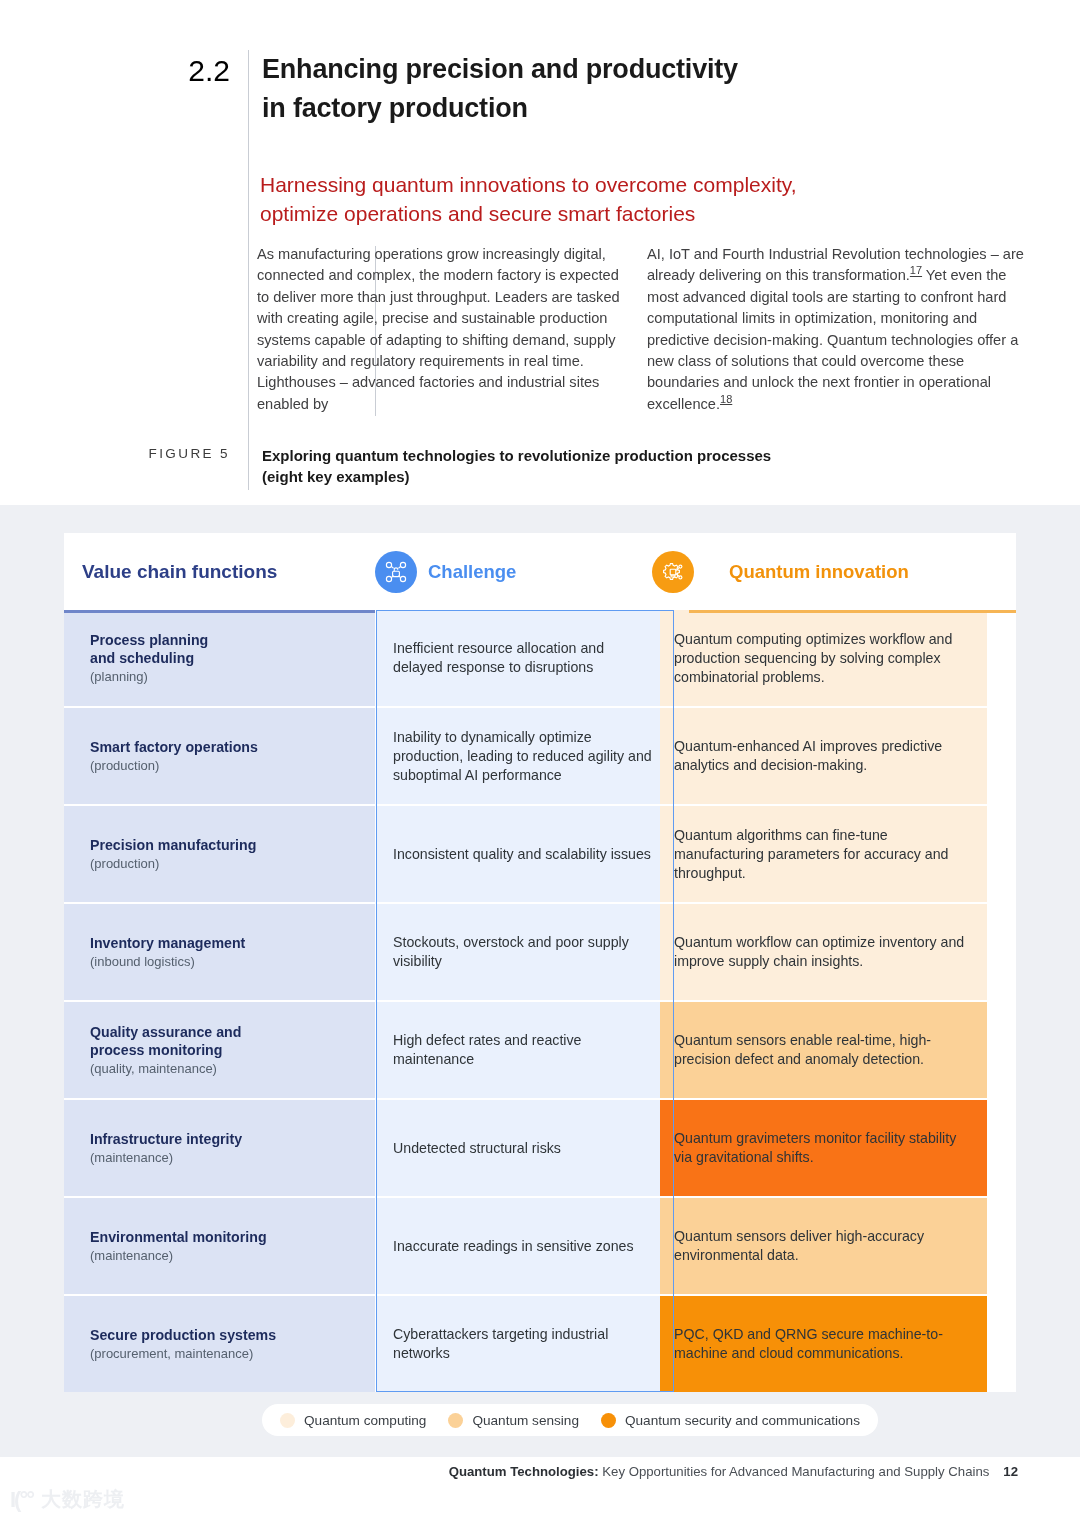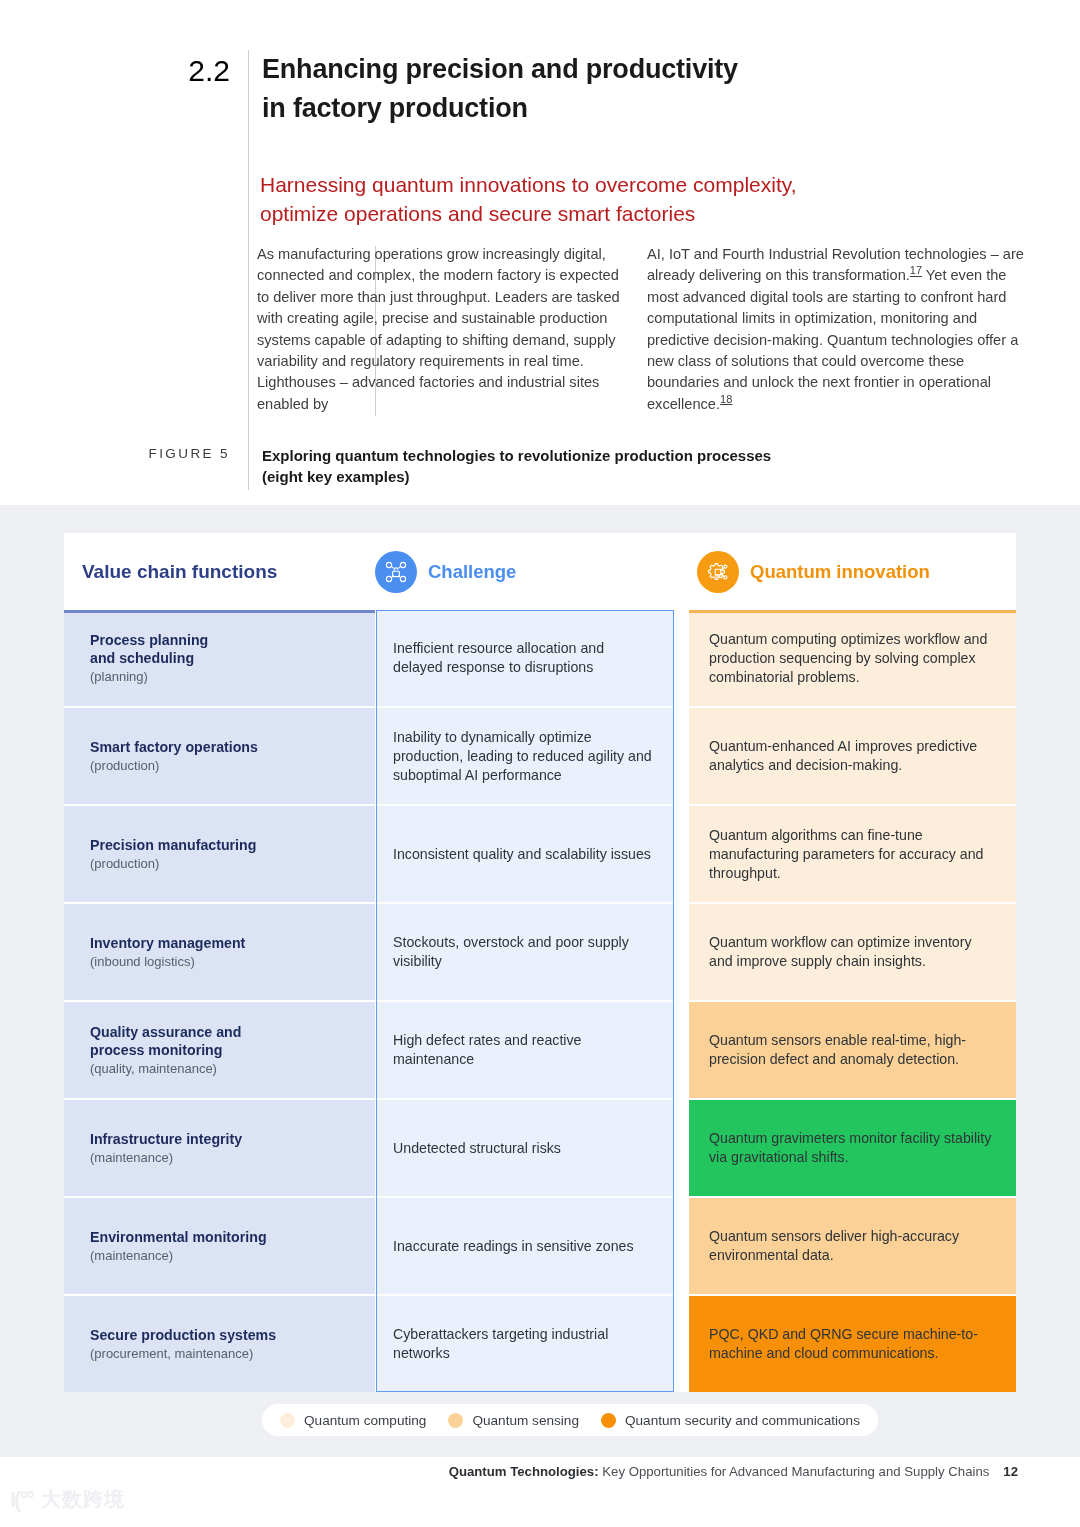--- a/index.html
+++ b/index.html
@@ -140,21 +140,21 @@
   }
   .fig-header .hdr {
     position: absolute;
     top: 0;
     height: 77px;
     display: flex;
     align-items: center;
   }
   .hdr-title-1 { left: 18px;  }
   .hdr-title-2 { left: 311px; }
-  .hdr-title-3 { left: 633px; }
+  .hdr-title-3 { left: 588px; gap: 24px; }
 
   .hdr-text {
     font-size: 18.5px;
     font-weight: 700;
   }
   .hdr-title-1 .hdr-text { color: #2d3f87; font-size: 19px; }
   .hdr-title-2 .hdr-text { color: #4a8ef0; margin-left: 11px; }
   .hdr-title-3 .hdr-text { color: #f2920b; margin-left: 11px; }
 
   .circ-icon {
@@ -195,23 +195,23 @@
     background: #dce3f4;
     padding: 0 26px 0 26px;
   }
   .cell-chal {
     left: 313px;
     width: 296px;
     background: #eaf1fd;
     padding: 0 20px 0 16px;
   }
   .cell-inno {
-    left: 625px;
+    left: 596px;
     width: 327px;
-    padding: 0 22px 0 20px;
+    padding: 0 22px 0 14px;
     align-items: flex-end;
   }
 
   .func-name {
     font-size: 14.2px;
     line-height: 18px;
     font-weight: 700;
     color: #1d2b5c;
   }
   .func-sub {
@@ -460,21 +460,21 @@
         </div>
       </div>
       <div class="row">
         <div class="cell cell-func">
           <div class="func-name">Infrastructure integrity</div>
           <div class="func-sub">(maintenance)</div>
         </div>
         <div class="cell cell-chal">
           <div class="chal-text">Undetected structural risks</div>
         </div>
-        <div class="cell cell-inno" style="background: #22c55e;">
+        <div class="cell cell-inno" style="background: #f97316;">
           <div class="inno-text">Quantum gravimeters monitor facility stability via gravitational shifts.</div>
         </div>
       </div>
       <div class="row">
         <div class="cell cell-func">
           <div class="func-name">Environmental monitoring</div>
           <div class="func-sub">(maintenance)</div>
         </div>
         <div class="cell cell-chal">
           <div class="chal-text">Inaccurate readings in sensitive zones</div>

